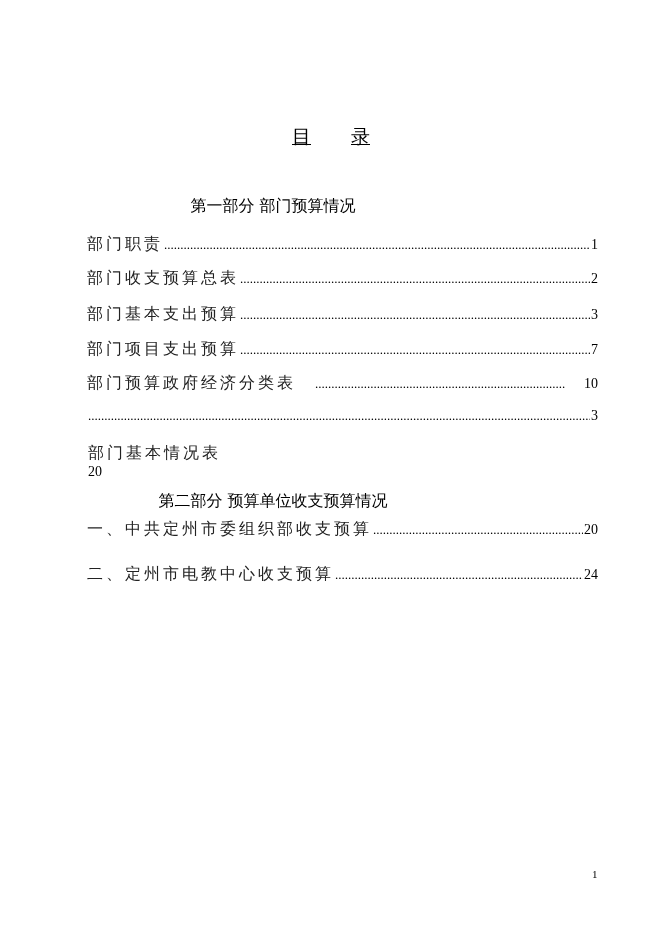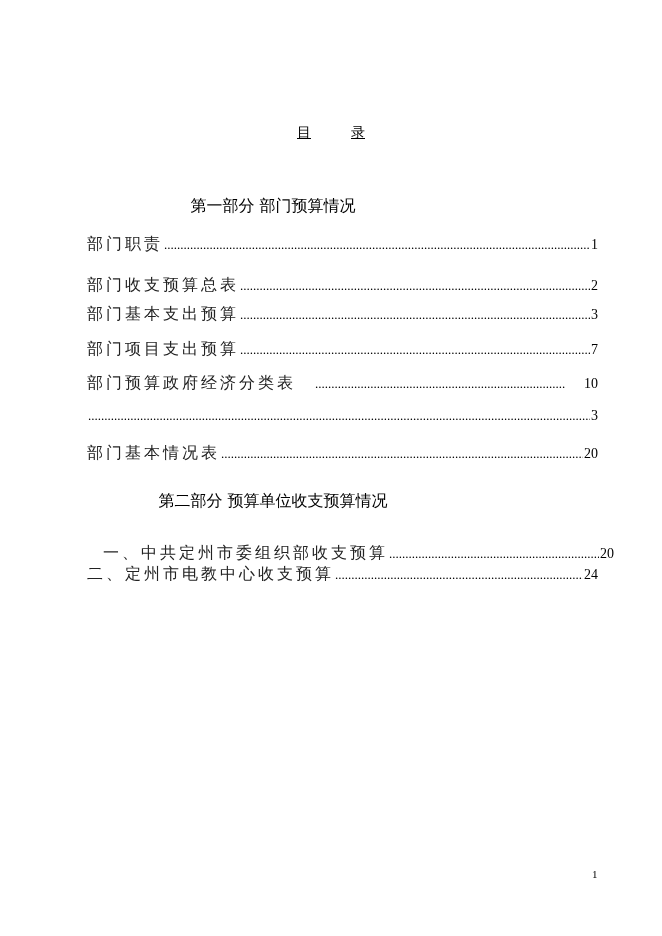--- a/index.html
+++ b/index.html
@@ -1,19 +1,19 @@
 <!DOCTYPE html>
 <html><head>
   <meta charset="utf-8">
   <style>
     html, body { margin: 0; padding: 0; background: #ffffff; }
     body { width: 662px; height: 936px; position: relative; overflow: hidden;
            font-family: "DejaVu Serif", "Liberation Serif", serif; color: #000; }
     .title { position: absolute; top: 124px; left: 0; width: 662px; text-align: center;
-             font-size: 14px; letter-spacing: 0; text-decoration: underline; }
+             font-size: 19px; letter-spacing: 0; text-decoration: underline; }
     .title .gap { display: inline-block; width: 40px; }
     .section-heading { position: absolute; left: 0; width: 546px; text-align: center; font-size: 16px; }
     .toc-row { position: absolute; left: 87px; width: 511px; height: 20px; display: flex; align-items: baseline;
                font-size: 13px; }
     .toc-label { white-space: nowrap; letter-spacing: 3px; font-family: "DejaVu Sans", "Liberation Sans", sans-serif; font-size: 16px; color: #222; }
     .toc-dots { flex: 1; overflow: hidden; white-space: nowrap; margin: 0 1px; font-family: "Liberation Serif", serif; font-size: 13px; letter-spacing: 0; }
     .toc-dots::before { content: "........................................................................................................................................................................................................"; }
     .toc-page { white-space: nowrap; font-family: "Liberation Serif", serif; font-size: 14px; }
     .page-number { position: absolute; top: 868px; left: 592px; font-family: "Liberation Serif", serif; font-size: 11px; }
   </style>
@@ -24,21 +24,21 @@
   <span>目</span><span class="gap"></span><span>录</span>
 </div>
 
 <div class="section-heading" style="top:196px;">第一部分  部门预算情况</div>
 
 <div class="toc-row" style="top:234px;">
   <span class="toc-label">部门职责</span>
   <span class="toc-dots"></span>
   <span class="toc-page">1</span>
 </div>
-<div class="toc-row" style="top:275px;">
+<div class="toc-row" style="top:268px;">
   <span class="toc-label">部门收支预算总表</span>
   <span class="toc-dots"></span>
   <span class="toc-page">2</span>
 </div>
 <div class="toc-row" style="top:304px;justify-content:space-between;">
   <span class="toc-label">部门基本支出预算</span>
   <span class="toc-dots"></span>
   <span class="toc-page">3</span>
 </div>
 <div class="toc-row" style="top:339px;">
@@ -48,29 +48,29 @@
 </div>
 <div class="toc-row" style="top:373px;gap:18px;">
   <span class="toc-label">部门预算政府经济分类表</span>
   <span class="toc-dots"></span>
   <span class="toc-page">10</span>
 </div>
 <div class="toc-row" style="top:408px;">
   <span class="toc-dots"></span>
   <span class="toc-page">3</span>
 </div>
-<div class="toc-row" style="top:443px;">
+<div class="toc-row" style="top:443px;flex-direction:column;">
   <span class="toc-label">部门基本情况表</span>
   <span class="toc-dots"></span>
   <span class="toc-page">20</span>
 </div>
 
 <div class="section-heading" style="top:491px;">第二部分  预算单位收支预算情况</div>
 
-<div class="toc-row" style="top:543px;margin-left:16px;">
+<div class="toc-row" style="top:519px;">
   <span class="toc-label">一、中共定州市委组织部收支预算</span>
   <span class="toc-dots"></span>
   <span class="toc-page">20</span>
 </div>
 <div class="toc-row" style="top:564px;">
   <span class="toc-label">二、定州市电教中心收支预算</span>
   <span class="toc-dots"></span>
   <span class="toc-page">24</span>
 </div>
 

